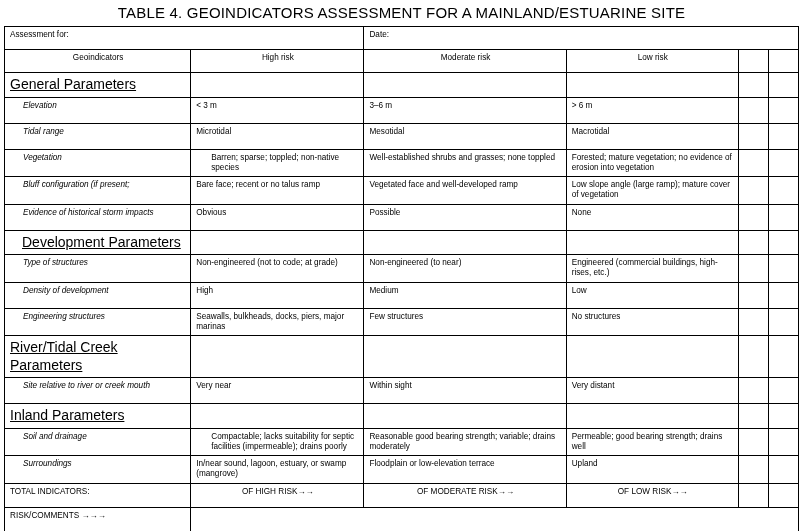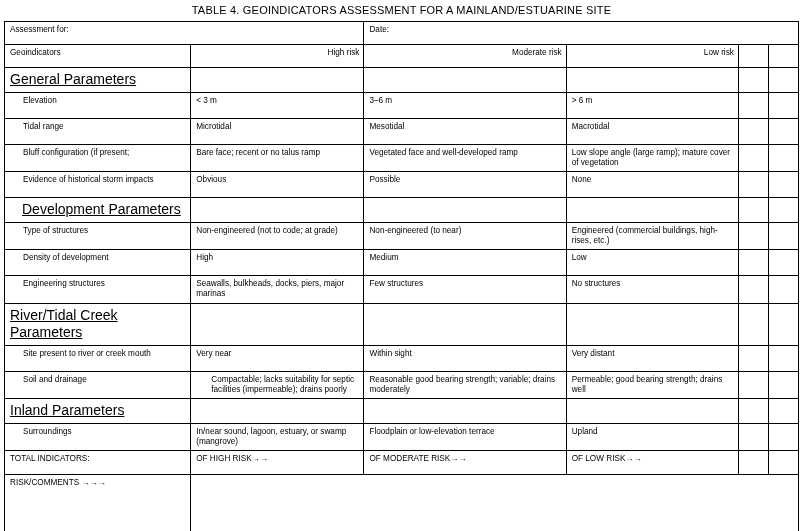--- a/index.html
+++ b/index.html
@@ -15,21 +15,21 @@
     overflow: hidden;
   }
   .page {
     position: relative;
     width: 803px;
     height: 531px;
     box-sizing: border-box;
   }
   .doc-title {
     text-align: center;
-    font-size: 11px;
+    font-size: 15px;
     letter-spacing: 0.2px;
     padding: 4px 0 5px 0;
   }
   table.main {
     border-collapse: collapse;
     table-layout: fixed;
     width: 795px;
     margin: 0 4px;
     border: 1.6px solid #000;
   }
@@ -48,41 +48,43 @@
   .col-f { width: 30px; }
 
   .row-assessment td {
     height: 16px;
     font-size: 8.4px;
     padding-top: 3px;
   }
   .hdr td {
     height: 16px;
     font-size: 8.4px;
+    text-align: center;
   }
   .hdr .ctr {
-    text-align: right;
+    text-align: center;
   }
   .group {
     text-decoration: underline;
     font-size: 14px;
   }
   .indent {
     padding-left: 18px !important;
+    font-style: italic;
   }
   .hang {
     padding-left: 4px;
   }
   .totals td {
     font-size: 8.4px;
     height: 17px;
     padding-top: 4px;
   }
   .right {
-    text-align: left;
+    text-align: center;
   }
   .risk-row td {
     font-size: 8.4px;
     height: 72px;
     padding-top: 5px;
   }
   .tall { height: 26px; }
   .center-pad { padding-left: 20px !important; }
 </style>
 </head>
@@ -137,20 +139,28 @@
 
       <tr class="tall">
         <td class="indent">Tidal range</td>
         <td>Microtidal</td>
         <td>Mesotidal</td>
         <td>Macrotidal</td>
         <td></td>
         <td></td>
       </tr>
 
+      <tr>
+        <td class="indent">Vegetation</td>
+        <td class="center-pad">Barren; sparse; toppled; non-native species</td>
+        <td>Well-established shrubs and grasses; none toppled</td>
+        <td>Forested; mature vegetation; no evidence of erosion into vegetation</td>
+        <td></td>
+        <td></td>
+      </tr>
 
       <tr>
         <td class="indent">Bluff configuration (if present;</td>
         <td>Bare face; recent or no talus ramp</td>
         <td>Vegetated face and well-developed ramp</td>
         <td>Low slope angle (large ramp); mature cover of vegetation</td>
         <td></td>
         <td></td>
       </tr>
 
@@ -202,42 +212,42 @@
       <tr>
         <td><span class="group">River/Tidal Creek Parameters</span></td>
         <td></td>
         <td></td>
         <td></td>
         <td></td>
         <td></td>
       </tr>
 
       <tr class="tall">
-        <td class="indent">Site present to river or creek mouth</td>
+        <td class="indent">Site relative to river or creek mouth</td>
         <td>Very near</td>
         <td>Within sight</td>
         <td>Very distant</td>
+        <td></td>
+        <td></td>
+      </tr>
+
+      <tr>
+        <td><span class="group">Inland Parameters</span></td>
+        <td></td>
+        <td></td>
+        <td></td>
         <td></td>
         <td></td>
       </tr>
 
       <tr>
         <td class="indent">Soil and drainage</td>
         <td class="center-pad">Compactable; lacks suitability for septic facilities (impermeable); drains poorly</td>
         <td>Reasonable good bearing strength; variable; drains moderately</td>
         <td>Permeable; good bearing strength; drains well</td>
-        <td></td>
-        <td></td>
-      </tr>
-
-      <tr>
-        <td><span class="group">Inland Parameters</span></td>
-        <td></td>
-        <td></td>
-        <td></td>
         <td></td>
         <td></td>
       </tr>
 
       <tr>
         <td class="indent">Surroundings</td>
         <td>In/near sound, lagoon, estuary, or swamp (mangrove)</td>
         <td>Floodplain or low-elevation terrace</td>
         <td>Upland</td>
         <td></td>

